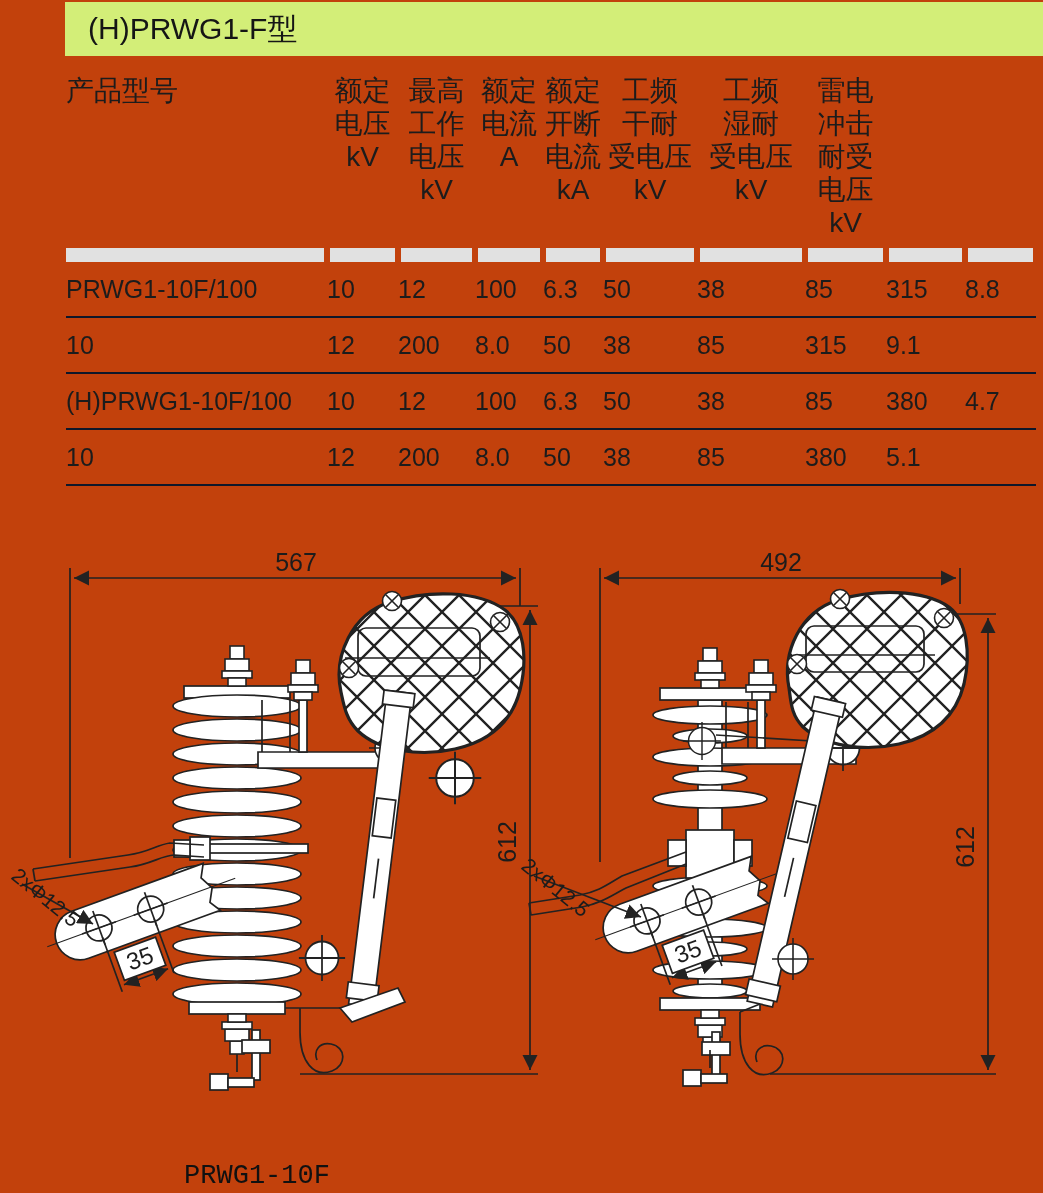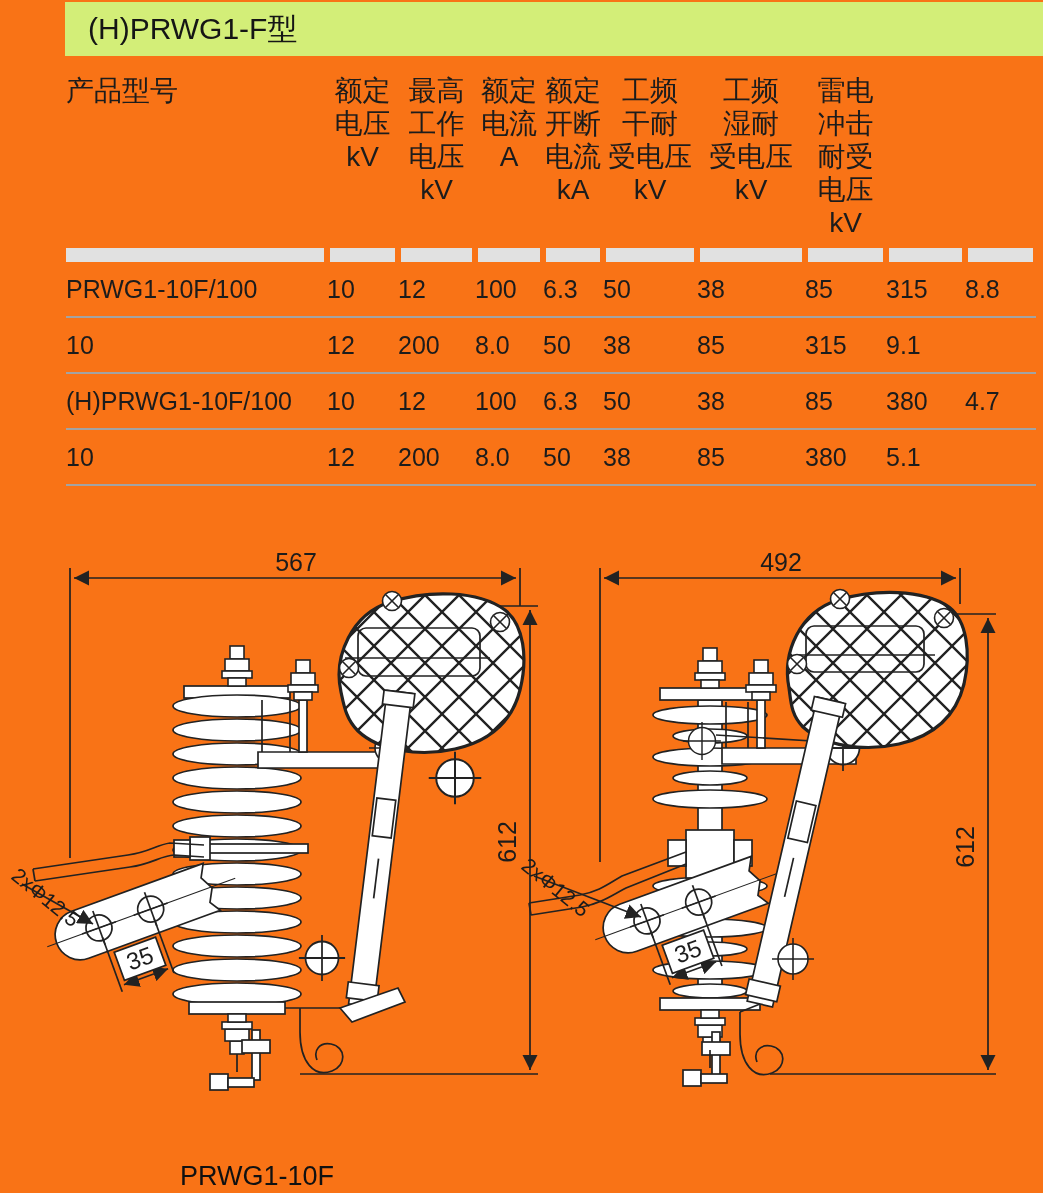--- a/index.html
+++ b/index.html
@@ -1,37 +1,37 @@
 <!DOCTYPE html>
 <html><head>
 <meta charset="utf-8">
 <style>
   html,body{margin:0;padding:0;background:#ffffff;}
-  .page{position:relative;width:1043px;height:1193px;background:#f97316;overflow:hidden;
+  .page{position:relative;width:1043px;height:1193px;background:#c2410c;overflow:hidden;
         font-family:"Liberation Sans","DejaVu Sans",sans-serif;color:#1c1c1c;}
   
   .title-bar{position:absolute;left:65px;top:2px;width:978px;height:54px;background:#d3ee78;
              display:flex;align-items:center;}
   .title-bar span{font-size:30px;padding-left:23px;color:#151515;}
   
   .tbl{position:absolute;left:66px;top:74px;width:970px;}
   .cols{display:grid;grid-template-columns:261px 71px 77px 68px 60px 94px 108px 81px 79px 71px;}
   .hcell{text-align:center;font-size:28px;line-height:33px;white-space:nowrap;}
   .hcell:first-child{text-align:left;}
   .hcell .ln{display:block;}
   .strips{margin-top:9px;}
   .strip{height:14px;background:#e1e1e1;margin:0 3px;}
   .strip:first-child{margin-left:0;}
-  .row{height:54px;align-items:center;border-bottom:2px solid #a3a3a3;font-size:25px;}
+  .row{height:54px;align-items:center;border-bottom:2px solid #0f172a;font-size:25px;}
   .row .c{white-space:nowrap;}
   .row .c:first-child{text-align:left;}
   
   .draw{position:absolute;left:0;top:540px;}
   .draw text{font-family:"Liberation Sans","DejaVu Sans",sans-serif;fill:#1c1c1c;stroke:none;}
-  .cap{position:absolute;top:1161px;width:260px;text-align:center;font-size:27px;color:#111;}
+  .cap{position:absolute;top:1161px;width:260px;text-align:center;font-size:27px;color:#111;font-family:Liberation Mono, monospace;}
   .cap-l{left:127px;}
   .cap-r{left:656px;}
 </style>
 </head>
 <body>
 
 <div class="page">
 
   <div class="title-bar">
     <span>(H)PRWG1-F型</span>

